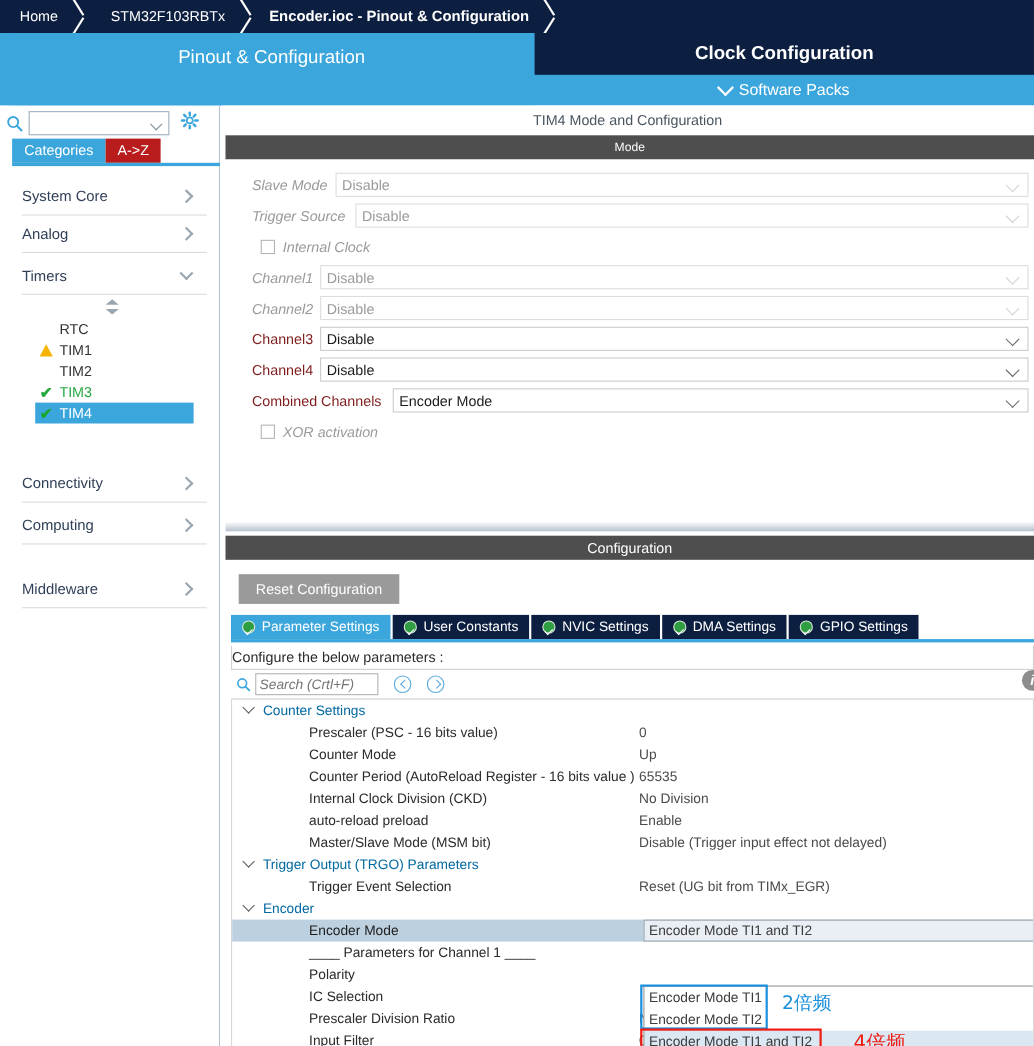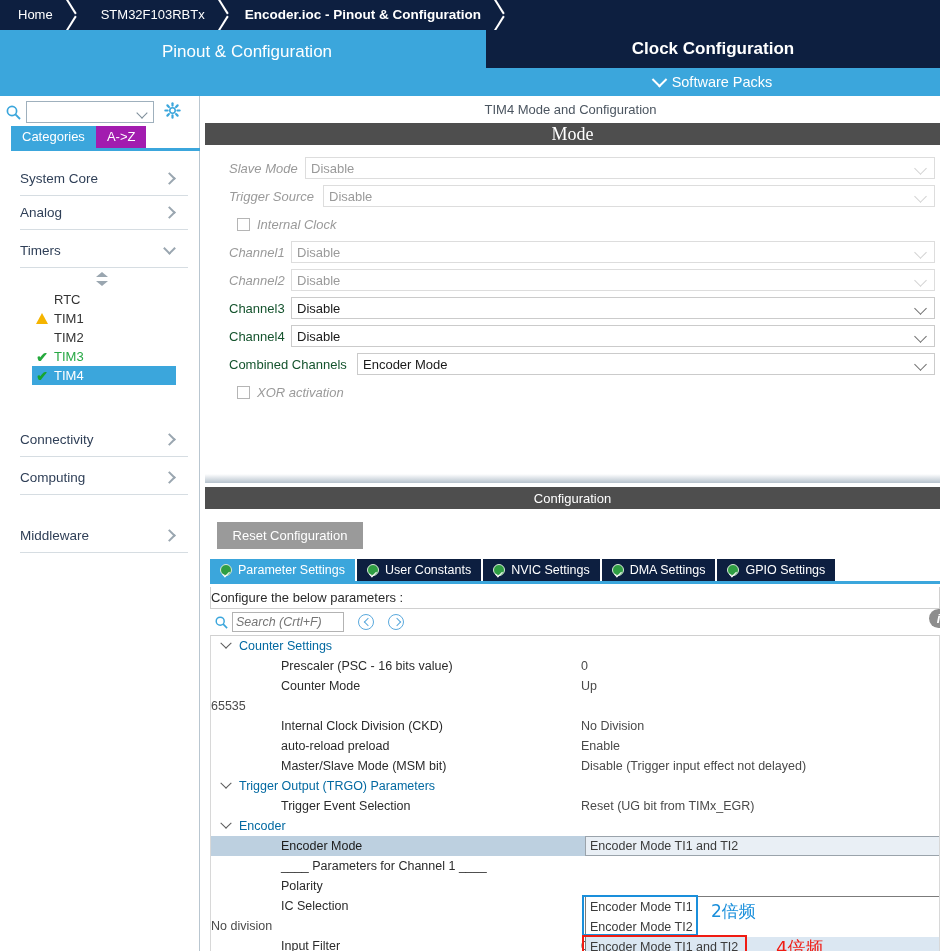--- a/index.html
+++ b/index.html
@@ -91,21 +91,21 @@
 
   .sb-tabs {
     position: absolute; left: 11px; top: 30px; width: 189px; height: 22px;
     display: flex;
   }
   .sb-tab {
     height: 22px; line-height: 22px; padding: 0 11px;
     font-size: 13px; color: #ffffff;
   }
   .sb-tab.active { background: #3ba6dc; }
-  .sb-tab.inactive { background: #a21caf; }
+  .sb-tab.inactive { background: #b91c1c; }
   .sb-tabs-underline {
     position: absolute; left: 11px; top: 52px; width: 189px; height: 3px;
     background: #3ba6dc;
   }
 
   .sb-cat {
     position: absolute; left: 20px; width: 168px; height: 34px;
     border-bottom: 1px solid #d6dde2;
     display: flex; align-items: center; justify-content: space-between;
     font-size: 13.5px; color: #2f3f57;
@@ -157,37 +157,37 @@
     background: #ffffff;
   }
   .panel-title {
     position: absolute; left: 0; top: 0; width: 739px; height: 27px;
     font-size: 13px; color: #4b5560;
     display: flex; align-items: center; justify-content: center;
     background: #ffffff;
   }
   .band-mode {
     position: absolute; left: 4px; top: 27px; width: 735px; height: 22px;
-    background: #4e4e4e; color: #ffffff; font-size: 18px;
-    display: flex; align-items: center; justify-content: center; font-family: Liberation Serif, serif;
+    background: #4e4e4e; color: #ffffff; font-size: 11px;
+    display: flex; align-items: center; justify-content: center;
   }
 
   .mode-body {
     position: absolute; left: 4px; top: 49px; width: 735px; height: 338px;
     background: #ffffff; overflow: hidden;
   }
   .mrow {
     position: absolute; left: 0; height: 24px; display: flex; align-items: center;
   }
   .mlabel {
     font-size: 13px; text-align: left; padding-right: 5px;
     white-space: nowrap;
   }
   .mlabel.dis { color: #9a9a9a; font-style: italic; }
-  .mlabel.en  { color: #14532d; }
+  .mlabel.en  { color: #7f1d1d; }
   .mselect {
     height: 22px; border: 1px solid #cbcbcb; background: #ffffff;
     position: relative; font-size: 13px;
   }
   .mselect.dis { border-color: #dddddd; }
   .mselect .sv { position: absolute; left: 5px; top: 3px; }
   .mselect.dis .sv { color: #9a9a9a; }
   .mselect.en  .sv { color: #1a1a1a; }
   .mselect .sc {
     position: absolute; right: 9px; top: 6px;
@@ -592,20 +592,21 @@
         </div>
         <div class="prow">
           <span class="pname2">Prescaler (PSC - 16 bits value)</span>
           <span class="pval">0</span>
         </div>
         <div class="prow">
           <span class="pname2">Counter Mode</span>
           <span class="pval">Up</span>
         </div>
         <div class="prow">
+          <span class="pname2">Counter Period (AutoReload Register - 16 bits value )</span>
           <span class="pval">65535</span>
         </div>
         <div class="prow">
           <span class="pname2">Internal Clock Division (CKD)</span>
           <span class="pval">No Division</span>
         </div>
         <div class="prow">
           <span class="pname2">auto-reload preload</span>
           <span class="pval">Enable</span>
         </div>
@@ -641,20 +642,21 @@
         </div>
         <div class="prow">
           <span class="pname2">Polarity</span>
           <span class="pval"></span>
         </div>
         <div class="prow">
           <span class="pname2">IC Selection</span>
           <span class="pval"></span>
         </div>
         <div class="prow">
+          <span class="pname2">Prescaler Division Ratio</span>
           <span class="pval">No division</span>
         </div>
         <div class="prow">
           <span class="pname2">Input Filter</span>
           <span class="pval">0</span>
         </div>
 
         <div class="dd-popup" style="top:260px;">
           <div class="dd-item">Encoder Mode TI1</div>
           <div class="dd-item">Encoder Mode TI2</div>

